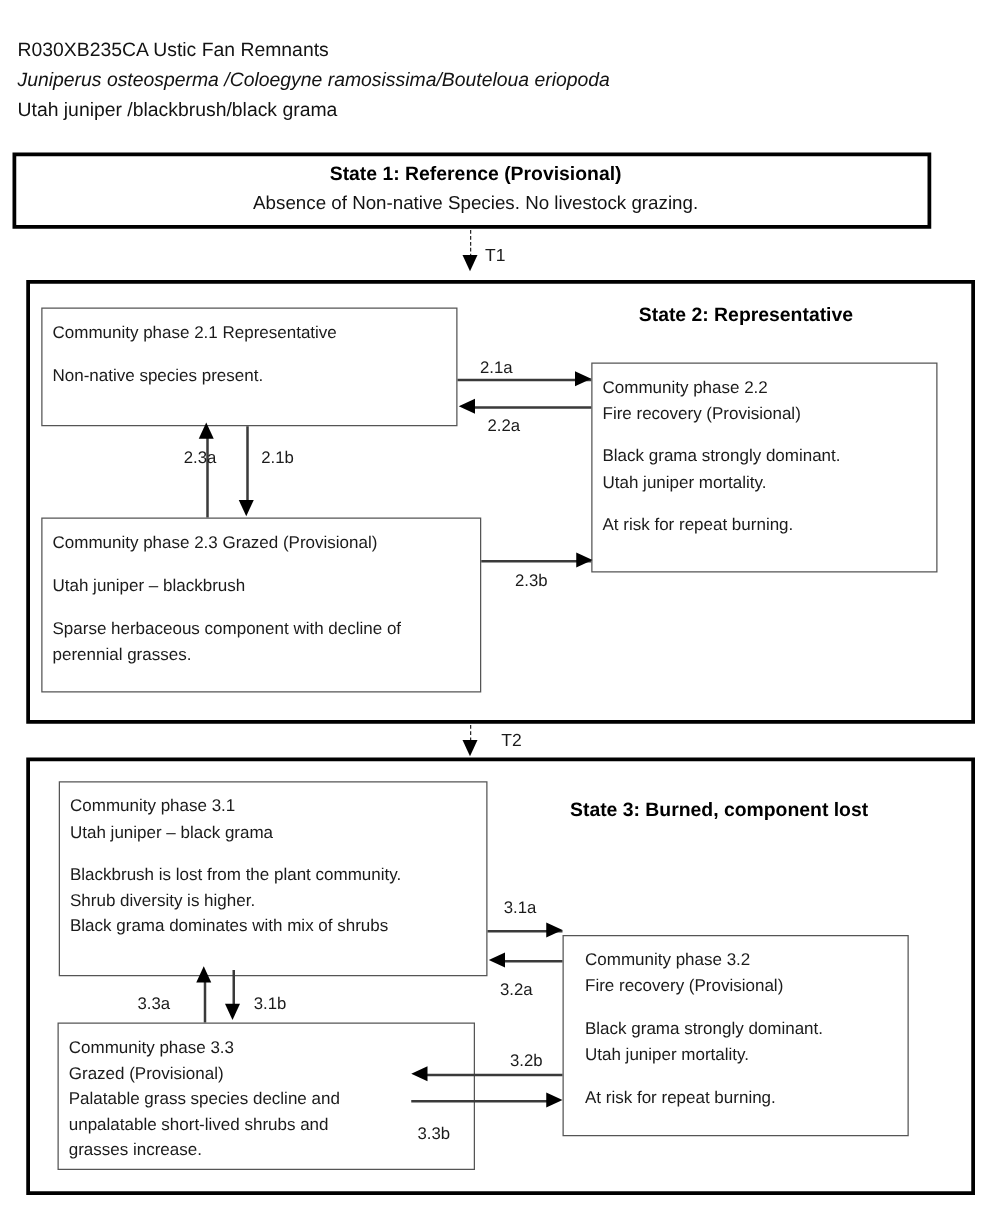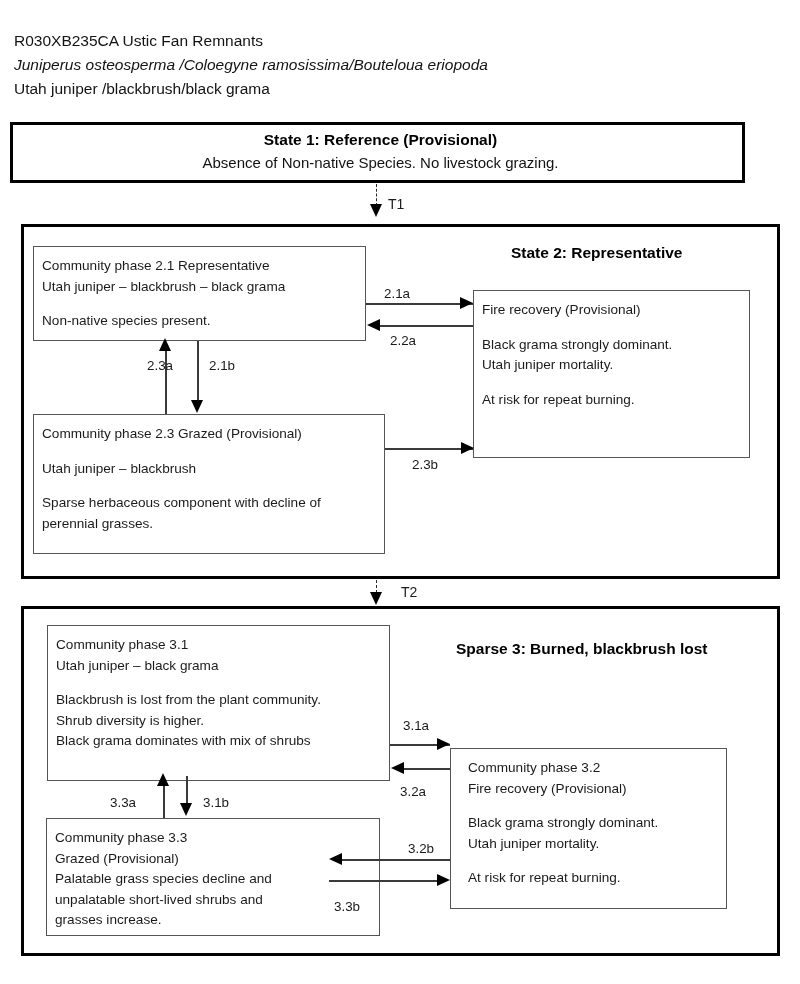--- a/index.html
+++ b/index.html
@@ -153,26 +153,26 @@
 
   <div class="dashline" style="left:376px; top:184px; height:22px;"></div>
   <div class="arrow down" style="left:370px; top:204px;"></div>
   <div class="t-label" style="left:388px; top:196px;">T1</div>
 
   <div class="state-box" id="state2-box"></div>
   <div class="state-title" id="state2-title" style="position:absolute; left:511px; top:244px;">State 2: Representative</div>
 
   <div class="phase-box" id="phase21">
     <div class="ln">Community phase 2.1 Representative</div>
-    <div class="ln">Utah juniper – blackbrush – black grama</div>
     <div class="gap"></div>
     <div class="ln">Non-native species present.</div>
   </div>
 
   <div class="phase-box" id="phase22">
+    <div class="ln">Community phase 2.2</div>
     <div class="ln">Fire recovery (Provisional)</div>
     <div class="gap"></div>
     <div class="ln">Black grama strongly dominant.</div>
     <div class="ln">Utah juniper mortality.</div>
     <div class="gap"></div>
     <div class="ln">At risk for repeat burning.</div>
   </div>
 
   <div class="phase-box" id="phase23">
     <div class="ln">Community phase 2.3 Grazed (Provisional)</div>
@@ -201,21 +201,21 @@
 
   <div class="hline" style="left:385px; top:448px; width:88px;"></div>
   <div class="arrow right" style="left:461px; top:442px;"></div>
   <div class="edge-label" style="left:412px; top:457px;">2.3b</div>
 
   <div class="dashline" style="left:376px; top:580px; height:18px;"></div>
   <div class="arrow down" style="left:370px; top:592px;"></div>
   <div class="t-label" style="left:401px; top:584px;">T2</div>
 
   <div class="state-box" id="state3-box"></div>
-  <div class="state-title" id="state3-title" style="position:absolute; left:456px; top:640px;">Sparse 3: Burned, blackbrush lost</div>
+  <div class="state-title" id="state3-title" style="position:absolute; left:456px; top:640px;">State 3: Burned, component lost</div>
 
   <div class="phase-box" id="phase31">
     <div class="ln">Community phase 3.1</div>
     <div class="ln">Utah juniper – black grama</div>
     <div class="gap"></div>
     <div class="ln">Blackbrush is lost from the plant community.</div>
     <div class="ln">Shrub diversity is higher.</div>
     <div class="ln">Black grama dominates with mix of shrubs</div>
   </div>
 

